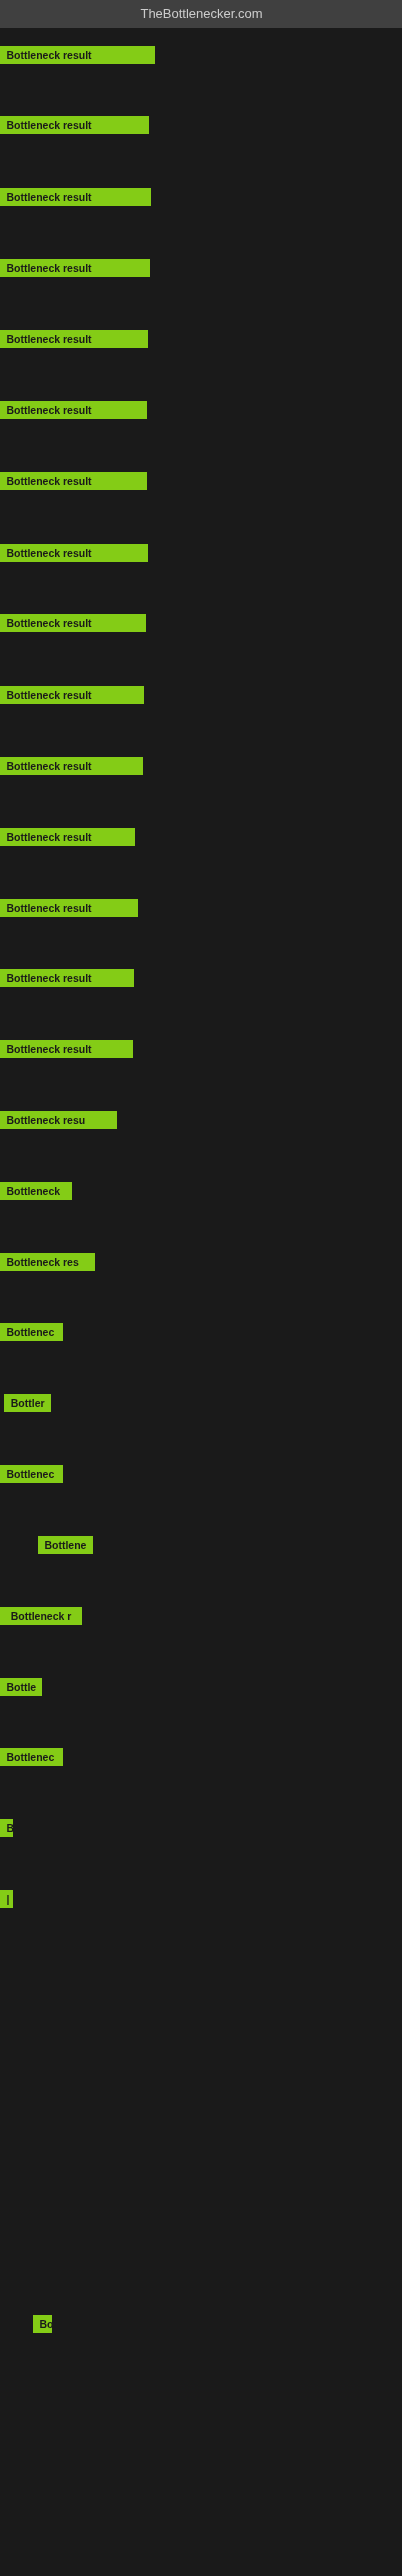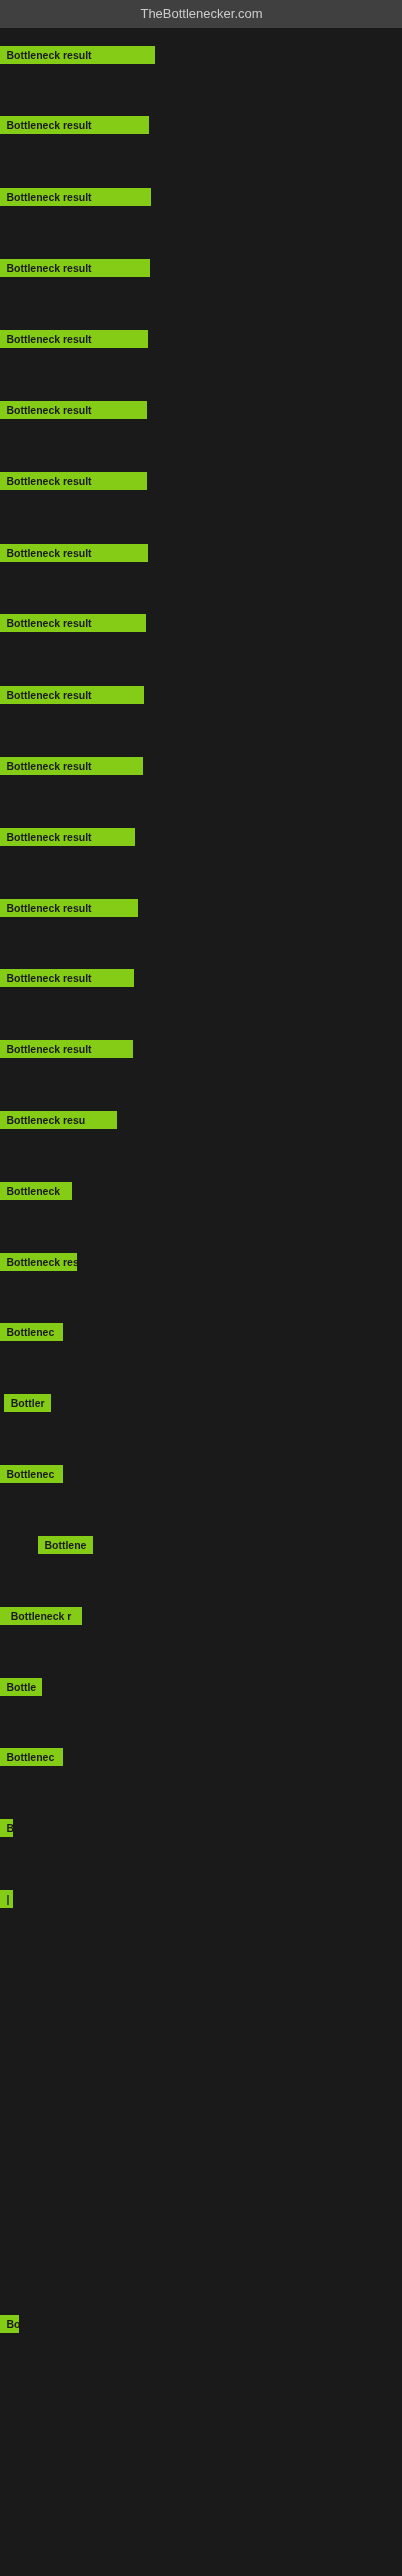--- a/index.html
+++ b/index.html
@@ -57,24 +57,24 @@
 <div class="bottleneck-item" style="top: 544px; left: 0px;"><span class="bottleneck-label" style="max-width: 148px; width: 148px;">Bottleneck result</span></div>
 <div class="bottleneck-item" style="top: 614px; left: 0px;"><span class="bottleneck-label" style="max-width: 146px; width: 146px;">Bottleneck result</span></div>
 <div class="bottleneck-item" style="top: 686px; left: 0px;"><span class="bottleneck-label" style="max-width: 144px; width: 144px;">Bottleneck result</span></div>
 <div class="bottleneck-item" style="top: 757px; left: 0px;"><span class="bottleneck-label" style="max-width: 143px; width: 143px;">Bottleneck result</span></div>
 <div class="bottleneck-item" style="top: 828px; left: 0px;"><span class="bottleneck-label" style="max-width: 135px; width: 135px;">Bottleneck result</span></div>
 <div class="bottleneck-item" style="top: 899px; left: 0px;"><span class="bottleneck-label" style="max-width: 138px; width: 138px;">Bottleneck result</span></div>
 <div class="bottleneck-item" style="top: 969px; left: 0px;"><span class="bottleneck-label" style="max-width: 134px; width: 134px;">Bottleneck result</span></div>
 <div class="bottleneck-item" style="top: 1040px; left: 0px;"><span class="bottleneck-label" style="max-width: 133px; width: 133px;">Bottleneck result</span></div>
 <div class="bottleneck-item" style="top: 1111px; left: 0px;"><span class="bottleneck-label" style="max-width: 117px; width: 117px;">Bottleneck resu</span></div>
 <div class="bottleneck-item" style="top: 1182px; left: 0px;"><span class="bottleneck-label" style="max-width: 72px; width: 72px;">Bottleneck</span></div>
-<div class="bottleneck-item" style="top: 1253px; left: 0px;"><span class="bottleneck-label" style="max-width: 95px; width: 77px;">Bottleneck res</span></div>
+<div class="bottleneck-item" style="top: 1253px; left: 0px;"><span class="bottleneck-label" style="max-width: 95px; width: 95px;">Bottleneck res</span></div>
 <div class="bottleneck-item" style="top: 1323px; left: 0px;"><span class="bottleneck-label" style="max-width: 63px; width: 63px;">Bottlenec</span></div>
 <div class="bottleneck-item" style="top: 1394px; left: 4px; text-align: right;"><span class="bottleneck-label" style="max-width: 47px; width: 47px;">Bottler</span></div>
 <div class="bottleneck-item" style="top: 1465px; left: 0px;"><span class="bottleneck-label" style="max-width: 63px; width: 63px;">Bottlenec</span></div>
 <div class="bottleneck-item" style="top: 1536px; left: 0px;"><span class="bottleneck-label" style="max-width: 55px; width: 55px; margin-left: 38px;">Bottlene</span></div>
 <div class="bottleneck-item" style="top: 1607px; left: 0px; text-align: center;"><span class="bottleneck-label" style="max-width: 82px; width: 82px;">Bottleneck r</span></div>
 <div class="bottleneck-item" style="top: 1678px; left: 0px;"><span class="bottleneck-label" style="max-width: 42px; width: 54px;">Bottle</span></div>
 <div class="bottleneck-item" style="top: 1748px; left: 0px;"><span class="bottleneck-label" style="max-width: 63px; width: 63px;">Bottlenec</span></div>
 <div class="bottleneck-item" style="top: 1819px; left: 0px;"><span class="bottleneck-label" style="max-width: 13px; width: 13px;">B</span></div>
 <div class="bottleneck-item" style="top: 1890px; left: 0px;"><span class="bottleneck-label" style="max-width: 6.4px; width: 6.4px;">|</span></div>
-<div class="bottleneck-item" style="top: 2315px; left: 0px;"><span class="bottleneck-label" style="max-width: 19.3px; width: 19.3px;">Bo</span></div>
+<div class="bottleneck-item" style="top: 2315px; left: 0px;"><span class="bottleneck-label" style="max-width: 19.3px; width: 19.3px; margin-left: 33px;">Bo</span></div>
 
 
 </body></html>

